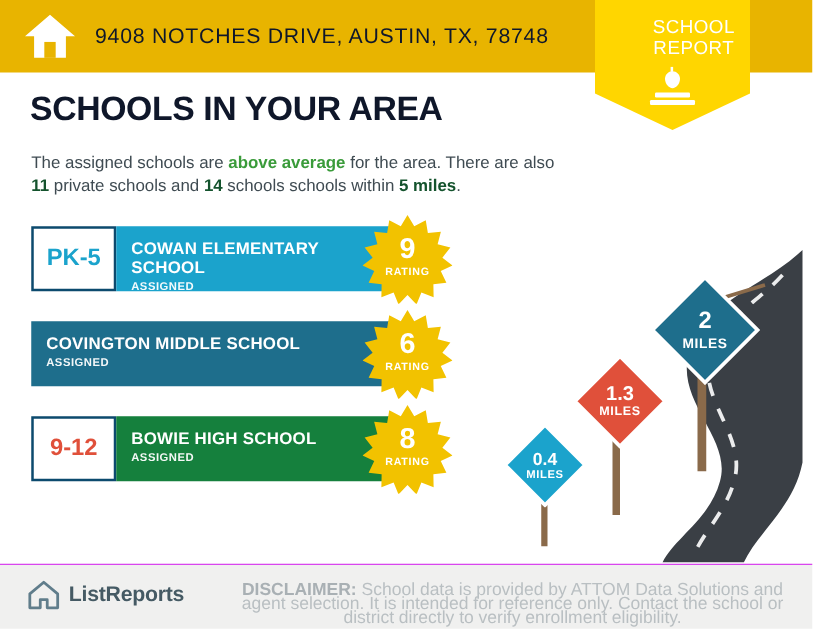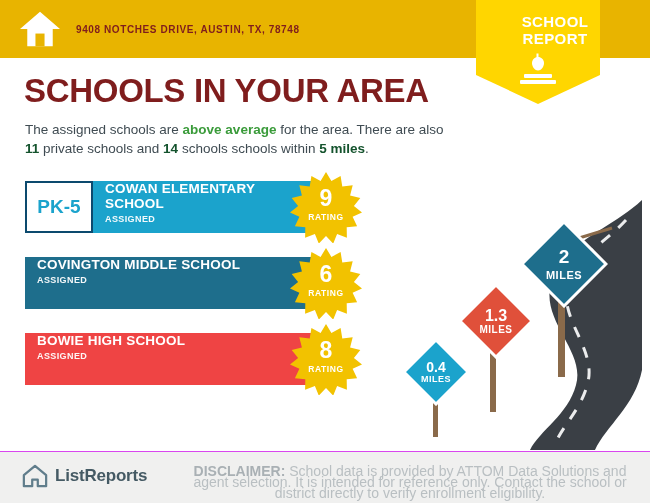--- a/index.html
+++ b/index.html
@@ -26,59 +26,59 @@
     align-items: center;
   }
   .home-icon {
     width: 44px;
     height: 40px;
     margin-left: 18px;
     margin-right: 14px;
     flex: 0 0 auto;
   }
   .address {
-    font-size: 10px;
+    font-size: 17px;
     letter-spacing: 0.6px;
-    color: #7f1d1d;
-    font-weight: bold;
+    color: #0f172a;
+    font-weight: normal;
     white-space: nowrap;
   }
 
   
   .badge {
     position: absolute;
     left: 476px;
     top: 0;
     width: 124px;
     height: 104px;
     background: #ffd600;
     clip-path: polygon(0 0, 100% 0, 100% 72%, 50% 100%, 0 72%);
     text-align: center;
     color: #ffffff;
   }
   .badge-title {
     margin-top: 13px;
     font-size: 15px;
-    font-weight: bold;
+    font-weight: normal;
     line-height: 17px;
     letter-spacing: 0.4px;
     padding-left: 34px;
   }
   .badge-icon {
     margin-top: 6px;
   }
 
   
   .title {
     position: absolute;
     left: 24px;
     top: 72px;
-    font-size: 33px;
-    font-weight: bold;
-    color: #7f1d1d;
+    font-size: 27px;
+    font-weight: bold;
+    color: #0f172a;
     letter-spacing: -0.3px;
   }
   .intro {
     position: absolute;
     left: 25px;
     top: 120px;
     width: 430px;
     font-size: 13.5px;
     line-height: 19px;
     color: #3f4b52;
@@ -105,21 +105,21 @@
     border: 2px solid #0c4a6e;
     box-sizing: border-box;
     display: flex;
     align-items: center;
     justify-content: center;
     font-size: 19px;
     font-weight: bold;
   }
   .school-info {
     flex: 1;
-    padding: 0 10px 0 12px;
+    padding: 10px 10px 0 12px;
     box-sizing: border-box;
     color: #ffffff;
   }
   .school-name {
     font-size: 13.5px;
     font-weight: bold;
     line-height: 15px;
     letter-spacing: 0.2px;
   }
   .school-assigned {
@@ -279,21 +279,22 @@
 </div>
 <div class="rating" id="rating1">
   <svg class="star-svg" width="72" height="72" viewBox="0 0 72 72">
     <polygon fill="#f2c200" points="36,1 41.4,9.9 50.6,5.1 52.3,15.4 62.7,14.3 60.1,24.4 70.3,26.9 63.9,35.1 72,41.4 62.6,45.8 67.1,55.2 56.7,56.3 56.9,66.8 47.1,63 43.2,72.6 36,64.9 28.8,72.6 24.9,63 15.1,66.8 15.3,56.3 4.9,55.2 9.4,45.8 0,41.4 8.1,35.1 1.7,26.9 11.9,24.4 9.3,14.3 19.7,15.4 21.4,5.1 30.6,9.9"></polygon>
   </svg>
   <div class="rating-value">6</div>
   <div class="rating-label">RATING</div>
 </div>
 
 <div class="school-row" id="row2">
-  <div class="school-info" style="background:#ef4444">
+  <div class="grade" style="color:#e0503a">9-12</div>
+  <div class="school-info" style="background:#15803d">
     <div class="school-name">BOWIE HIGH SCHOOL</div>
     <div class="school-assigned">ASSIGNED</div>
   </div>
 </div>
 <div class="rating" id="rating2">
   <svg class="star-svg" width="72" height="72" viewBox="0 0 72 72">
     <polygon fill="#f2c200" points="36,1 41.4,9.9 50.6,5.1 52.3,15.4 62.7,14.3 60.1,24.4 70.3,26.9 63.9,35.1 72,41.4 62.6,45.8 67.1,55.2 56.7,56.3 56.9,66.8 47.1,63 43.2,72.6 36,64.9 28.8,72.6 24.9,63 15.1,66.8 15.3,56.3 4.9,55.2 9.4,45.8 0,41.4 8.1,35.1 1.7,26.9 11.9,24.4 9.3,14.3 19.7,15.4 21.4,5.1 30.6,9.9"></polygon>
   </svg>
   <div class="rating-value">8</div>
   <div class="rating-label">RATING</div>

